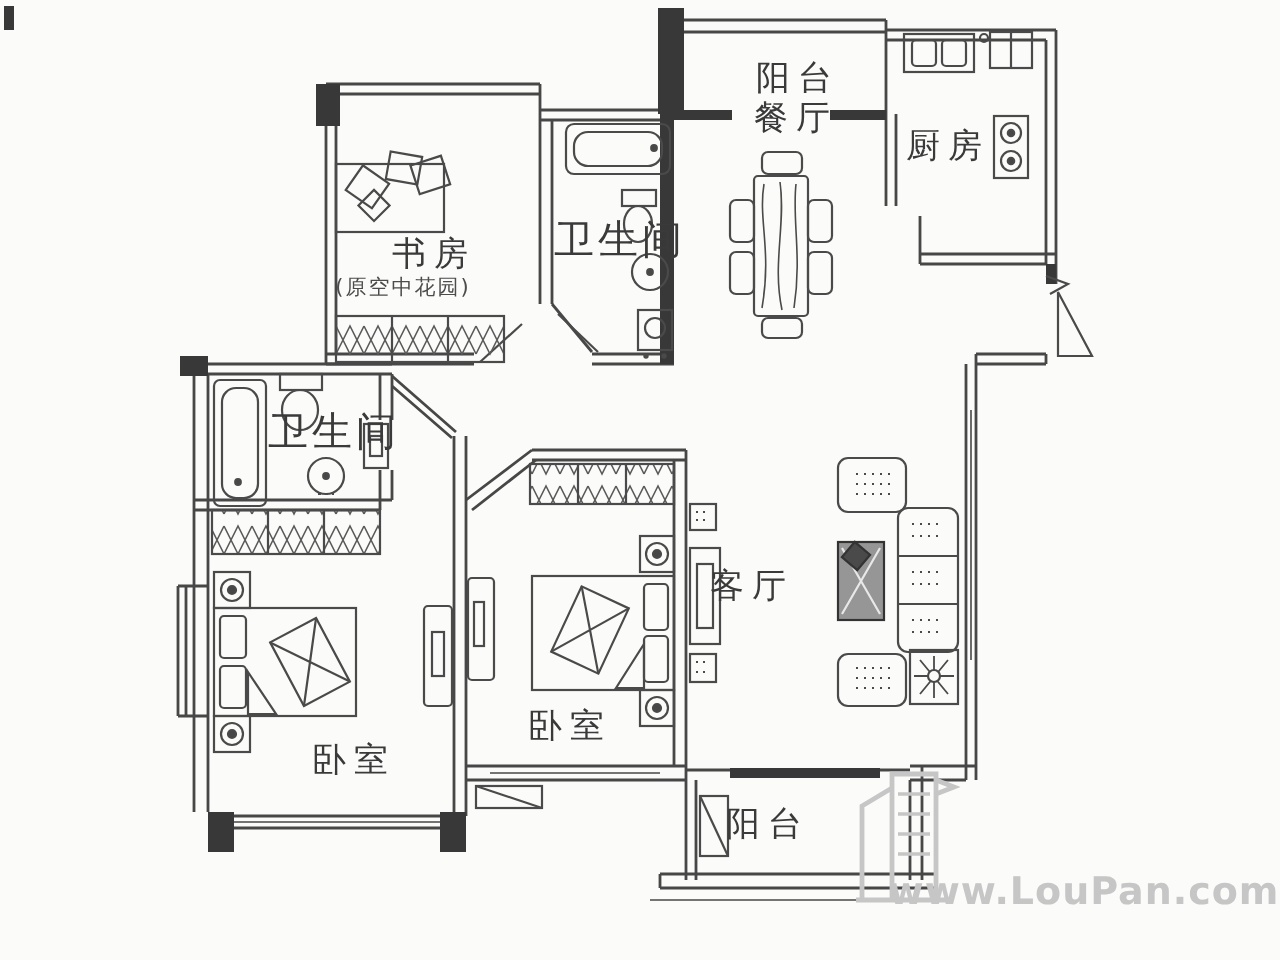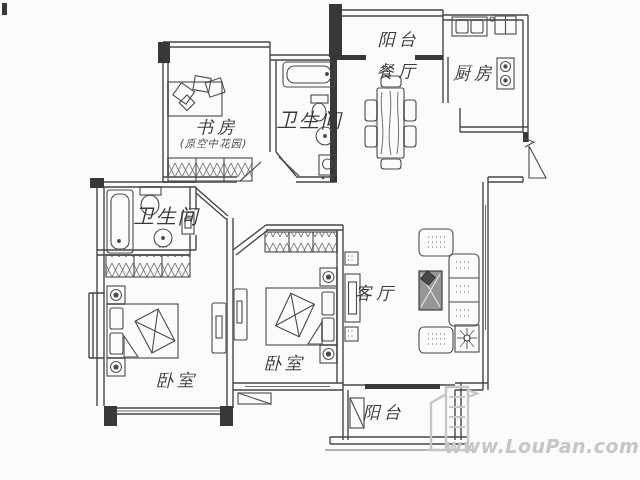--- a/index.html
+++ b/index.html
@@ -1,20 +1,19 @@
 <!DOCTYPE html>
 <html><head>
 <meta charset="utf-8">
 <style>
   html,body{margin:0;padding:0;background:#ffffff;}
   .stage{
     position:relative;width:640px;height:480px;overflow:hidden;
     background:#fbfbf9;
     font-family:"DejaVu Sans","Liberation Sans",sans-serif;
-    font-style:italic;
   }
   .stage svg{position:absolute;left:0;top:0;}
   .room-label{
     position:absolute;transform:translate(-50%,-50%);
     font-size:17px;font-weight:500;letter-spacing:4px;color:#3a3a3a;
     white-space:nowrap;text-indent:4px;
   }
   .room-label.bath{font-size:20px;letter-spacing:2px;text-indent:2px;}
   .room-label.note{font-size:10.5px;font-weight:400;letter-spacing:1px;color:#4c4c4c;text-indent:1px;}
   .wm-brand{
@@ -290,25 +289,25 @@
   <g stroke="#c6c6c6" stroke-width="2.4" fill="none">
     <path d="M431,450 V403 L446,394"></path>
     <path d="M446,450 V387 H468 V450"></path>
     <path d="M449,397 H465 M449,407 H465 M449,417 H465 M449,427 H465" stroke-width="1.8"></path>
     <path d="M428,450 H474"></path>
     <path d="M468,390 L477,393.5 L468,397"></path>
   </g>
 </svg>
 
   <div class="room-label" style="left:397px;top:39px;">阳台</div>
-  <div class="room-label" style="left:396px;top:71px;">餐厅</div>
+  <div class="room-label" style="left:396px;top:59px;">餐厅</div>
   <div class="room-label" style="left:472px;top:73px;">厨房</div>
   <div class="room-label bath" style="left:309px;top:120px;">卫生间</div>
   <div class="room-label" style="left:215px;top:127px;">书房</div>
-  <div class="room-label note" style="left:213px;top:144px;">(原空中花园)</div>
+  <div class="room-label note" style="left:201px;top:144px;">(原空中花园)</div>
   <div class="room-label bath" style="left:166px;top:216px;">卫生间</div>
   <div class="room-label" style="left:175px;top:380px;">卧室</div>
   <div class="room-label" style="left:283px;top:363px;">卧室</div>
   <div class="room-label" style="left:374px;top:293px;">客厅</div>
   <div class="room-label" style="left:382px;top:412px;">阳台</div>
 
   <div class="wm-url">www.LouPan.com</div>
 </div>
 
 </body></html>

